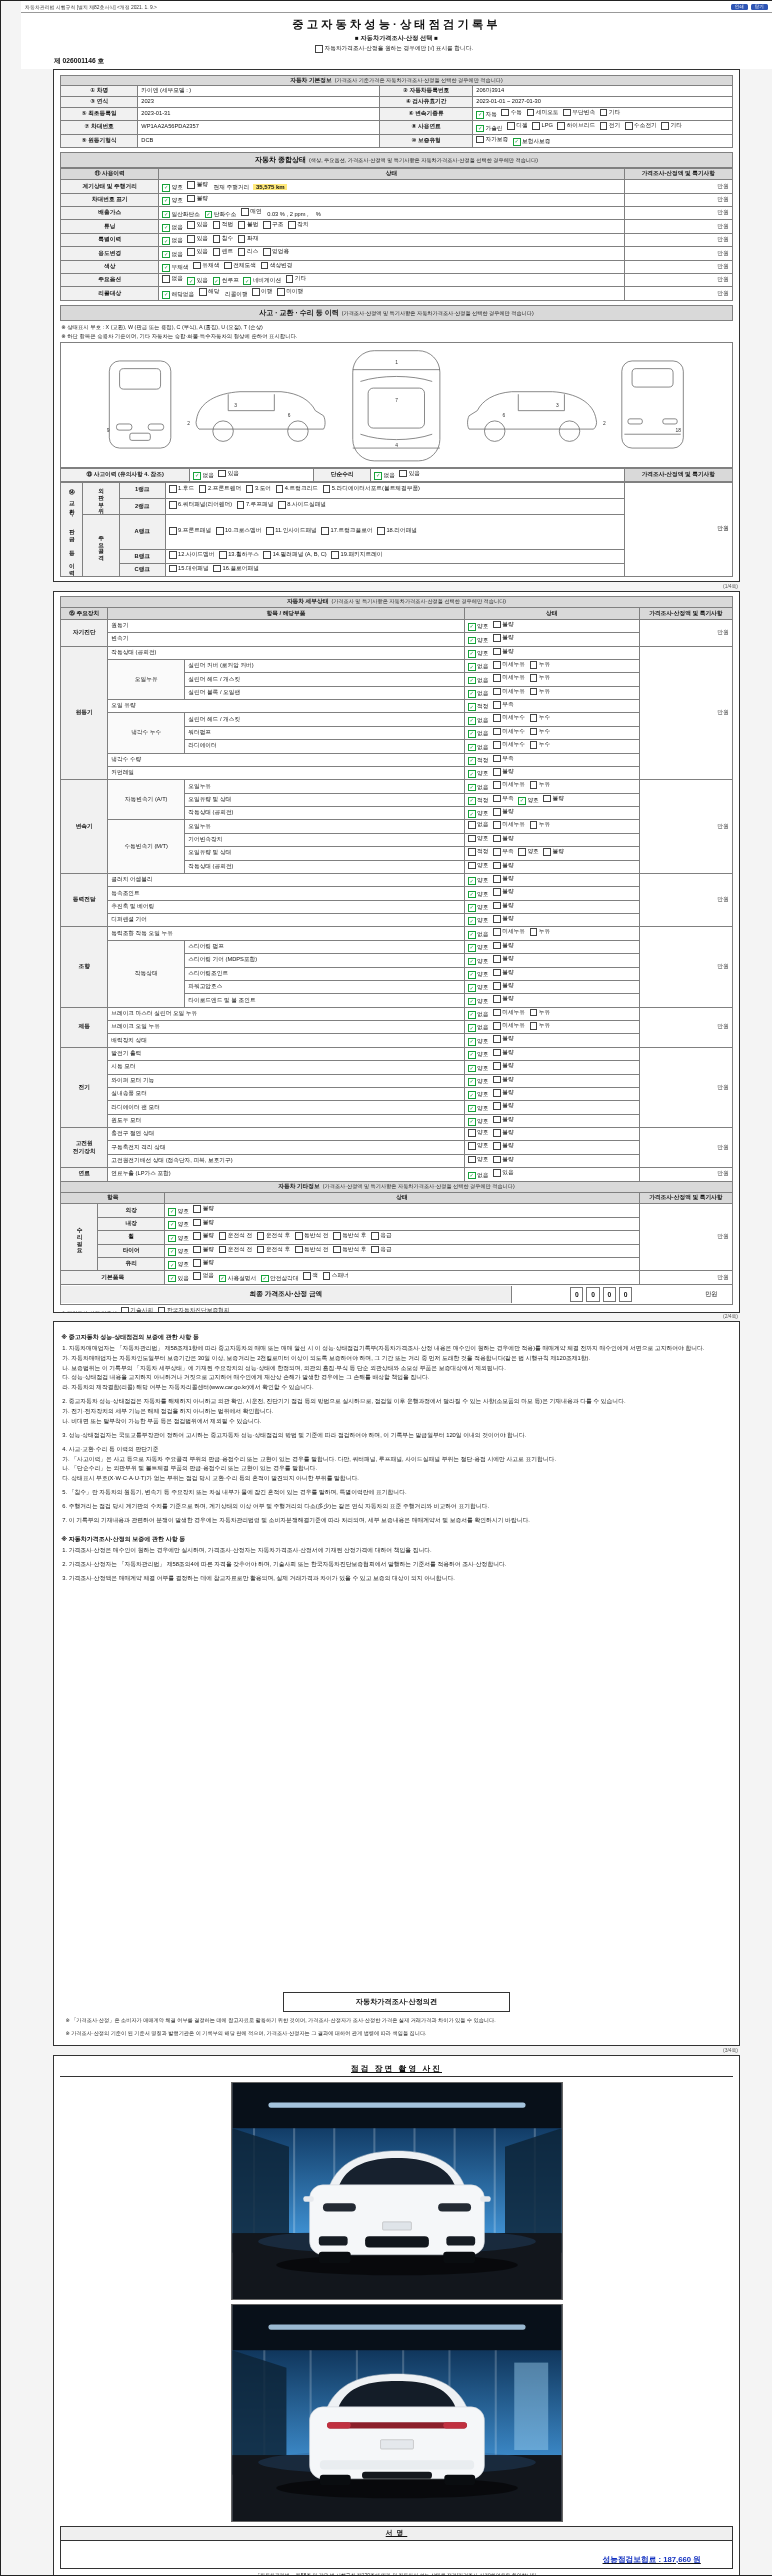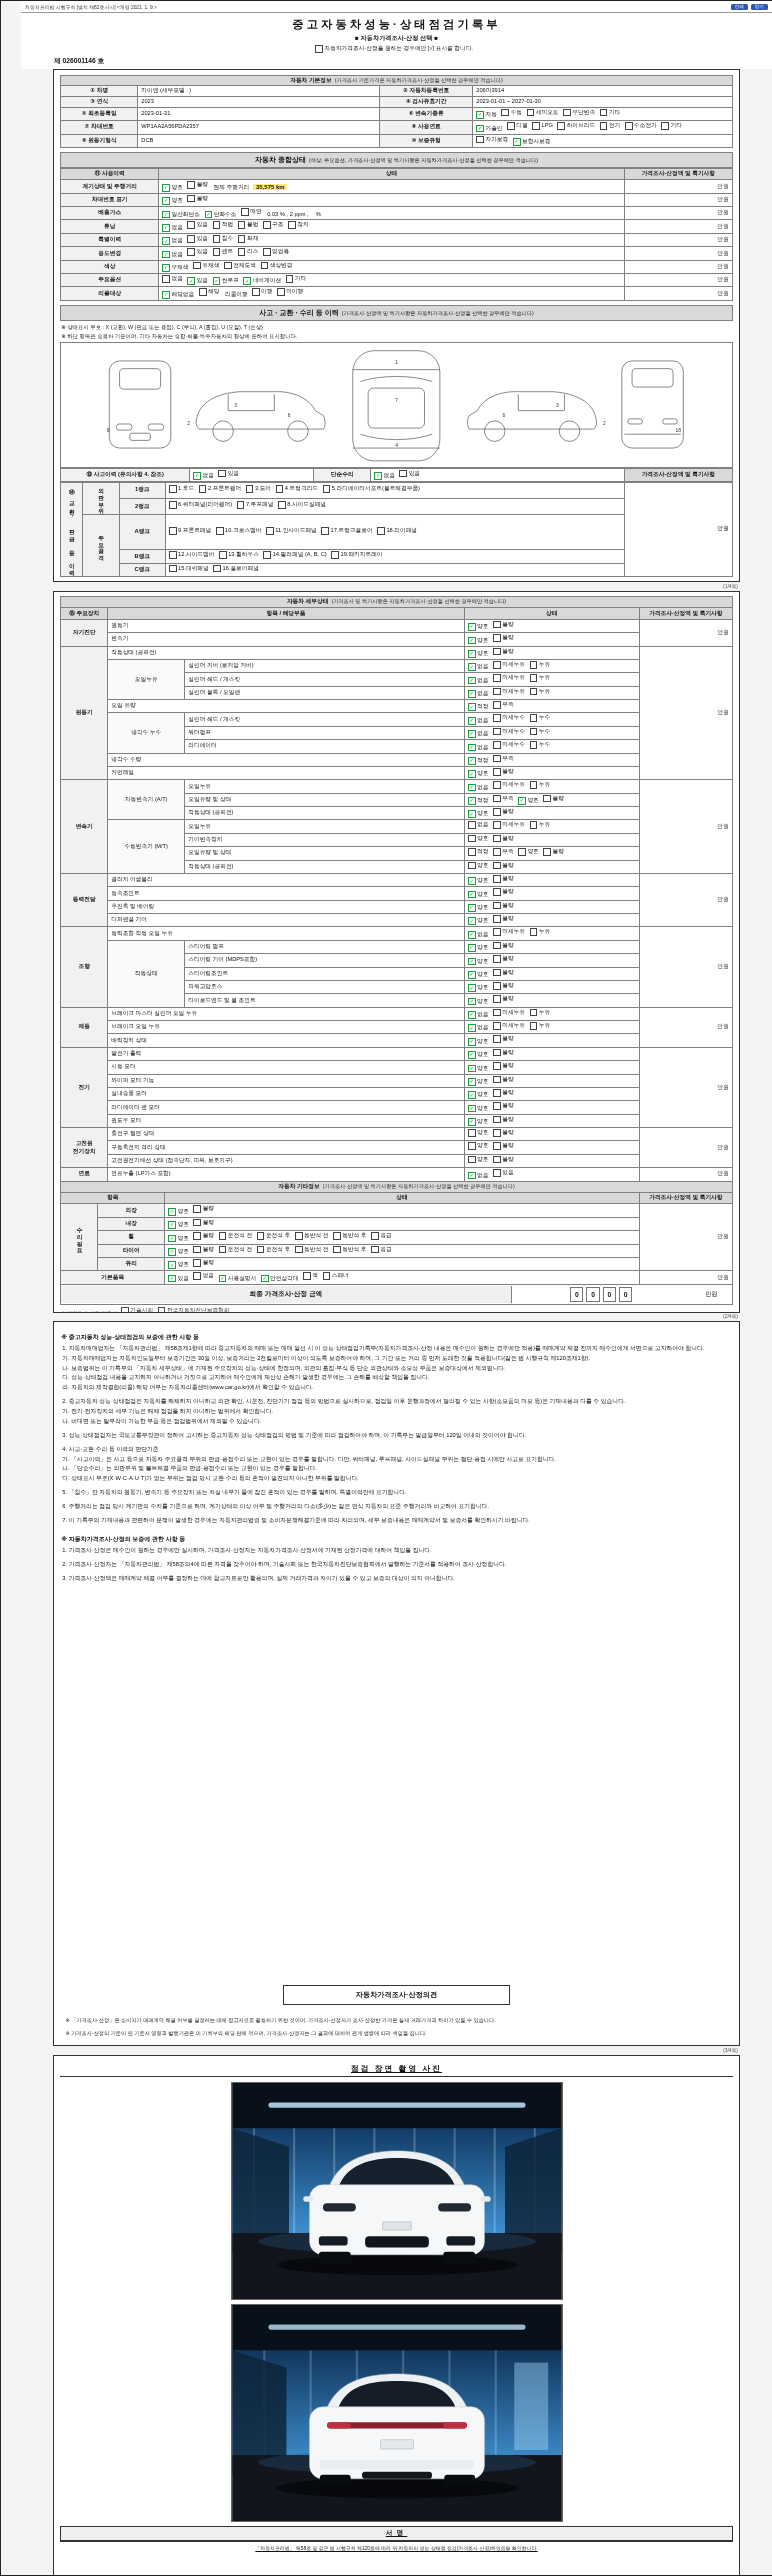--- a/index.html
+++ b/index.html
@@ -46,21 +46,21 @@
   .finrow{display:flex;align-items:center;border:0.5px solid #808080;margin-top:-0.5px;background:#fff;}
   .finlab{flex:1;text-align:center;font-weight:bold;font-size:6.7px;padding:3.6px;background:#efefef;border-right:0.5px solid #808080;}
   .findig{width:175px;text-align:center;padding:2.1px;}
   .digit{display:inline-flex;width:11.3px;height:12.4px;border:0.5px solid #777;align-items:center;justify-content:center;font-weight:bold;margin:0 1.5px;background:#fff;font-size:6.7px;}
   .finunit{width:41px;text-align:center;font-size:6.2px;}
   .stdline{font-size:5.2px;color:#333;margin:2.1px 1px;}
   .notices-title{text-align:center;font-weight:bold;font-size:8.2px;letter-spacing:5.2px;border-bottom:0.5px solid #333;padding:3.1px;}
   .nsec-h{font-weight:bold;font-size:6px;margin:5.2px 1px 2.1px 1px;}
   .npara{font-size:5.8px;line-height:1.7;white-space:pre-line;margin:0 2.1px 4.1px 2.1px;color:#111;}
   .val{margin-top:auto;padding-bottom:3.1px;}
-  .valbox{width:216px;margin:11px auto;border:0.8px solid #333;text-align:center;font-weight:bold;font-size:7.2px;padding:4.1px;}
+  .valbox{width:216px;margin:4px auto;border:0.8px solid #333;text-align:center;font-weight:bold;font-size:7.2px;padding:4.1px;}
   .valnote{font-size:5.2px;color:#222;margin:4.1px 5.2px 0 5.2px;line-height:1.6;}
   .photos-title{text-align:center;font-weight:bold;font-size:7.7px;border-bottom:0.5px solid #333;padding:2.6px;letter-spacing:2.1px;}
   .photo{display:block;margin:4.1px auto 0 auto;border:0.5px solid #666;}
   .signbox{border:0.8px solid #333;margin-top:4.1px;}
   .signbox .stitle{text-align:center;font-weight:bold;font-size:6.7px;background:#efefef;border-bottom:0.5px solid #333;padding:2.1px;letter-spacing:4.1px;}
   .signbody{height:21.6px;display:flex;align-items:flex-end;justify-content:flex-end;padding:2.1px 31px 3.1px 2.1px;}
   .fee{color:#1230c0;font-size:7.7px;font-weight:bold;}
   .legal{text-align:center;font-size:4.9px;color:#222;margin-top:3.1px;line-height:1.5;}
   svg{display:block;}
 </style>
@@ -1297,20 +1297,23 @@
       <rect x="410" y="228" width="46" height="12" rx="6" fill="#c03040"></rect>
       <rect x="288" y="262" width="64" height="18" rx="2" fill="#e4e8ec" stroke="#aaa"></rect>
       <rect x="170" y="302" width="300" height="18" rx="8" fill="#e9edf0"></rect>
       <rect x="252" y="324" width="136" height="14" rx="6" fill="#14181d"></rect>
       <rect x="170" y="330" width="60" height="20" rx="6" fill="#0a0d10"></rect>
       <rect x="412" y="330" width="60" height="20" rx="6" fill="#0a0d10"></rect>
     </svg>
 
     <div class="signbox">
       <div class="stitle">서명</div>
+      <div class="signbody">
+        <span class="fee"><span>성능점검보험료 :</span> <span>187,660 원</span></span>
+      </div>
     </div>
     <div class="legal">
       <div>「자동차관리법」 제58조 및 같은 법 시행규칙 제120조에 따라 위 자동차의 성능·상태를 점검(가격조사·산정)하였음을 확인합니다.</div>
 
     </div>
   </div>
   <div class="pagemark">(4/4쪽)</div>
 
 </div>
 

